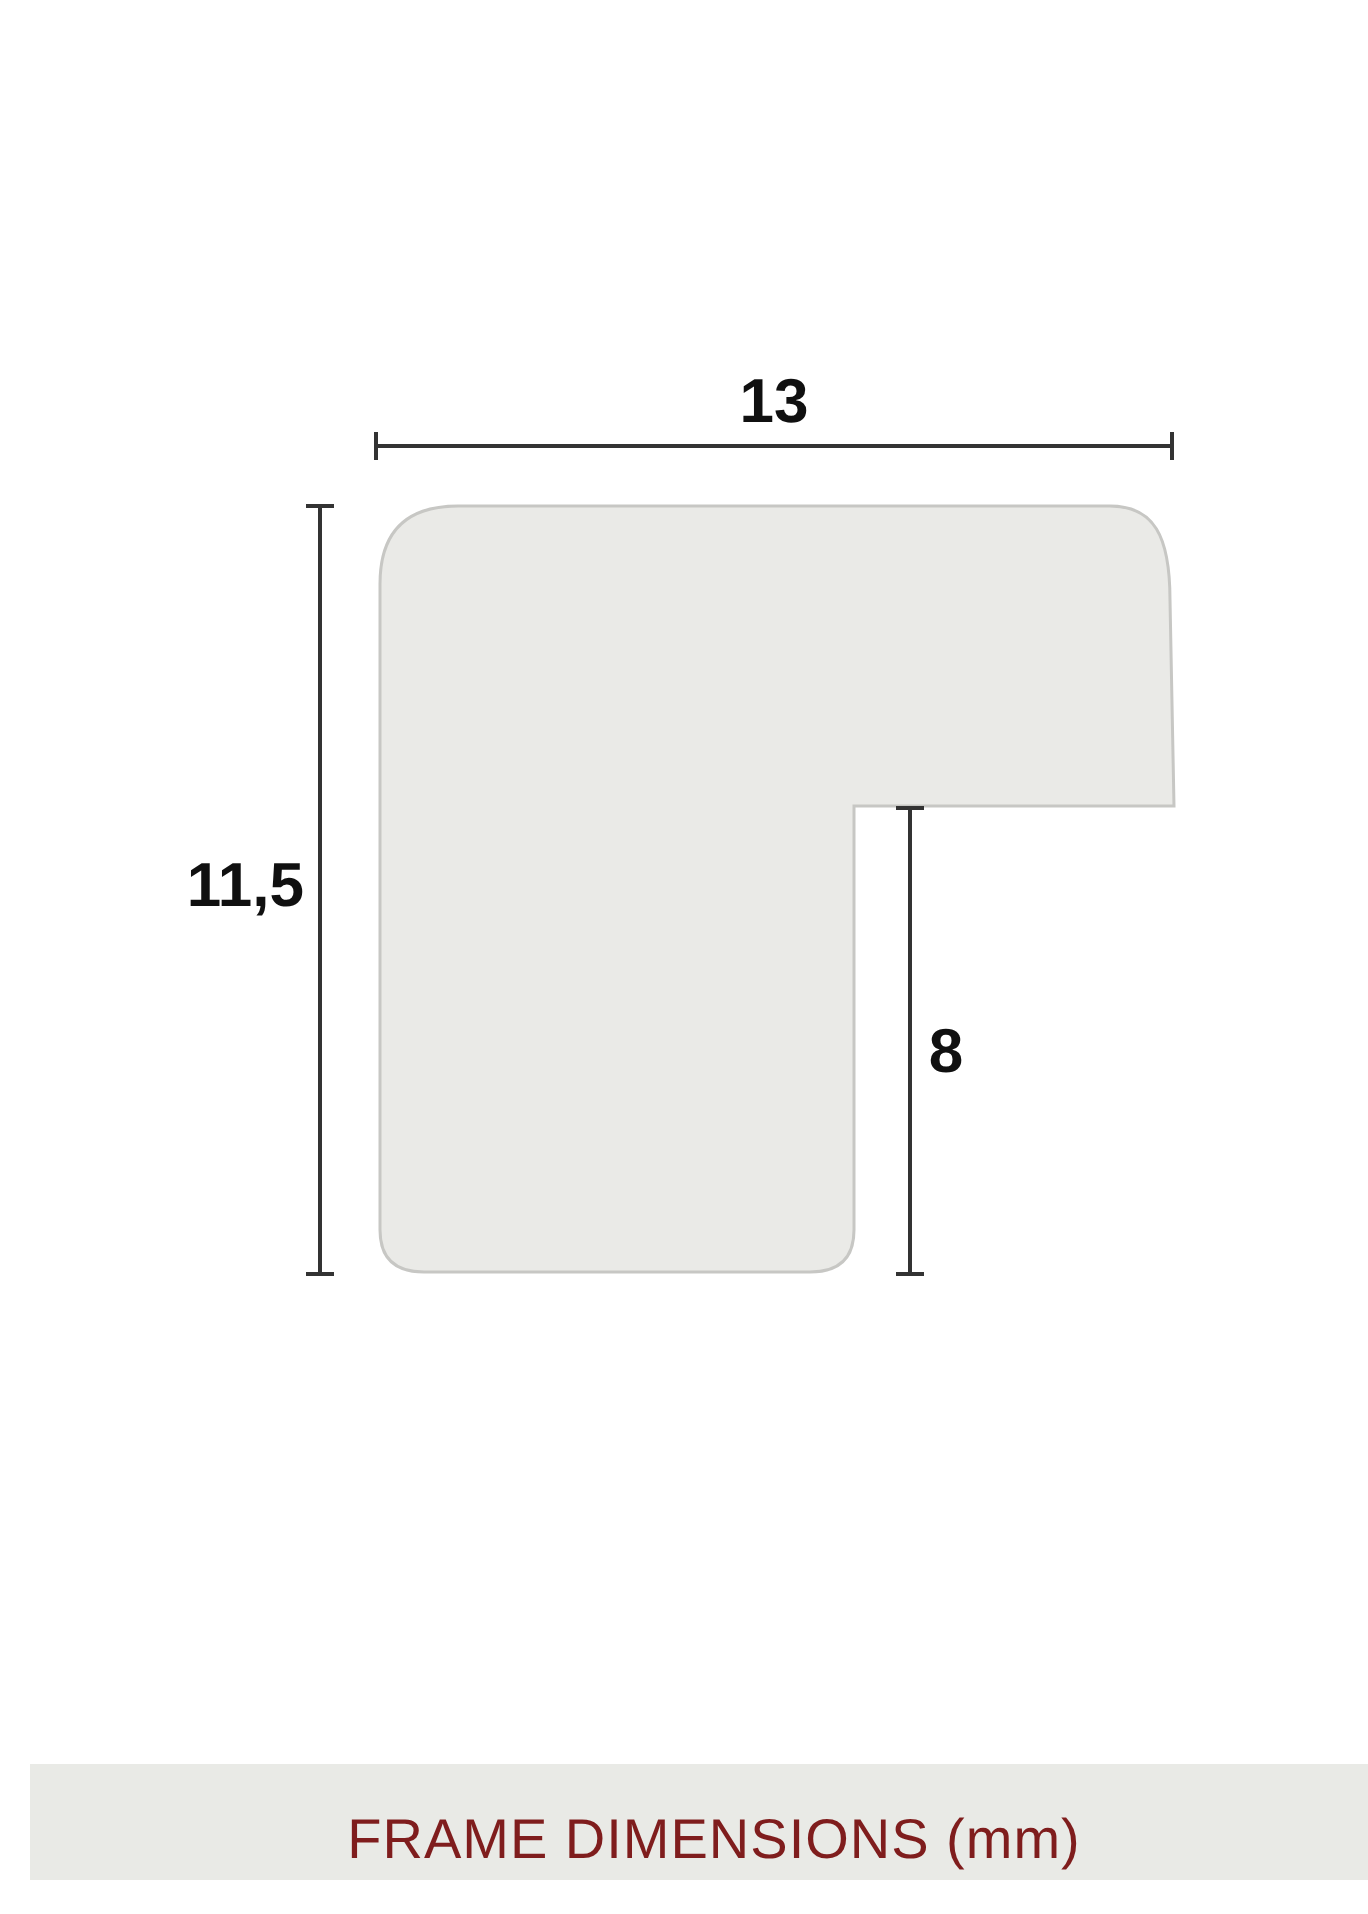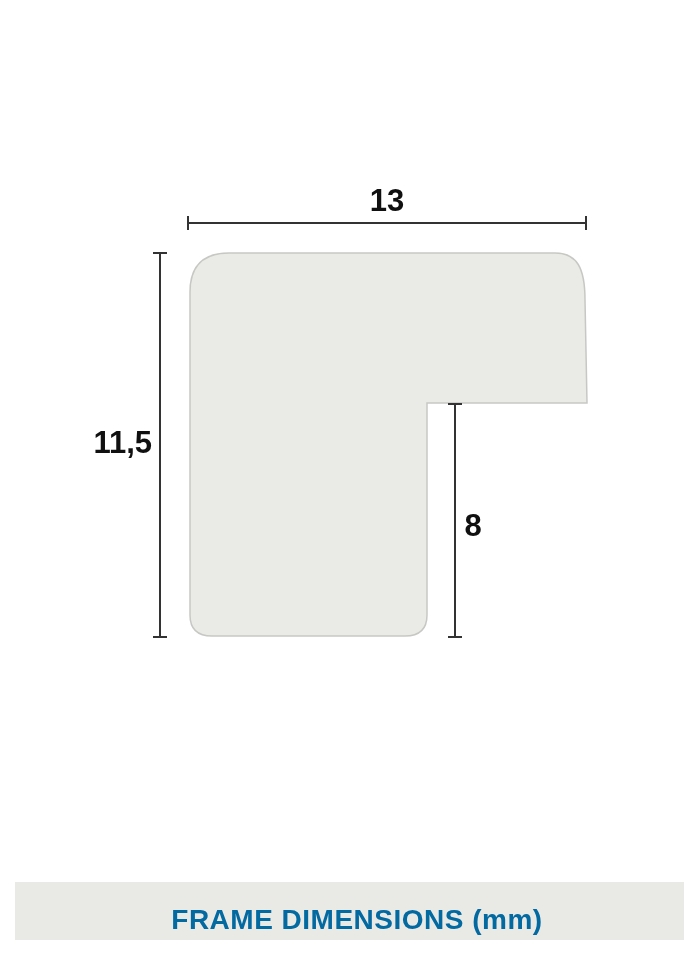--- a/index.html
+++ b/index.html
@@ -42,23 +42,23 @@
     left: 0;
     top: 882px;
     width: 684px;
     height: 75px;
     background: #e9eae6;
     display: flex;
     align-items: center;
     justify-content: center;
   }
   .footer-caption {
-    color: #0369a1;
+    color: #7f1d1d;
     font-size: 28px;
-    font-weight: 700;
+    font-weight: 400;
     letter-spacing: 0.5px;
     white-space: nowrap;
   }
 </style>
 </head>
 <body>
 
 <div class="canvas">
 
   <svg class="diagram-svg" width="684" height="882" viewBox="0 0 684 882">

